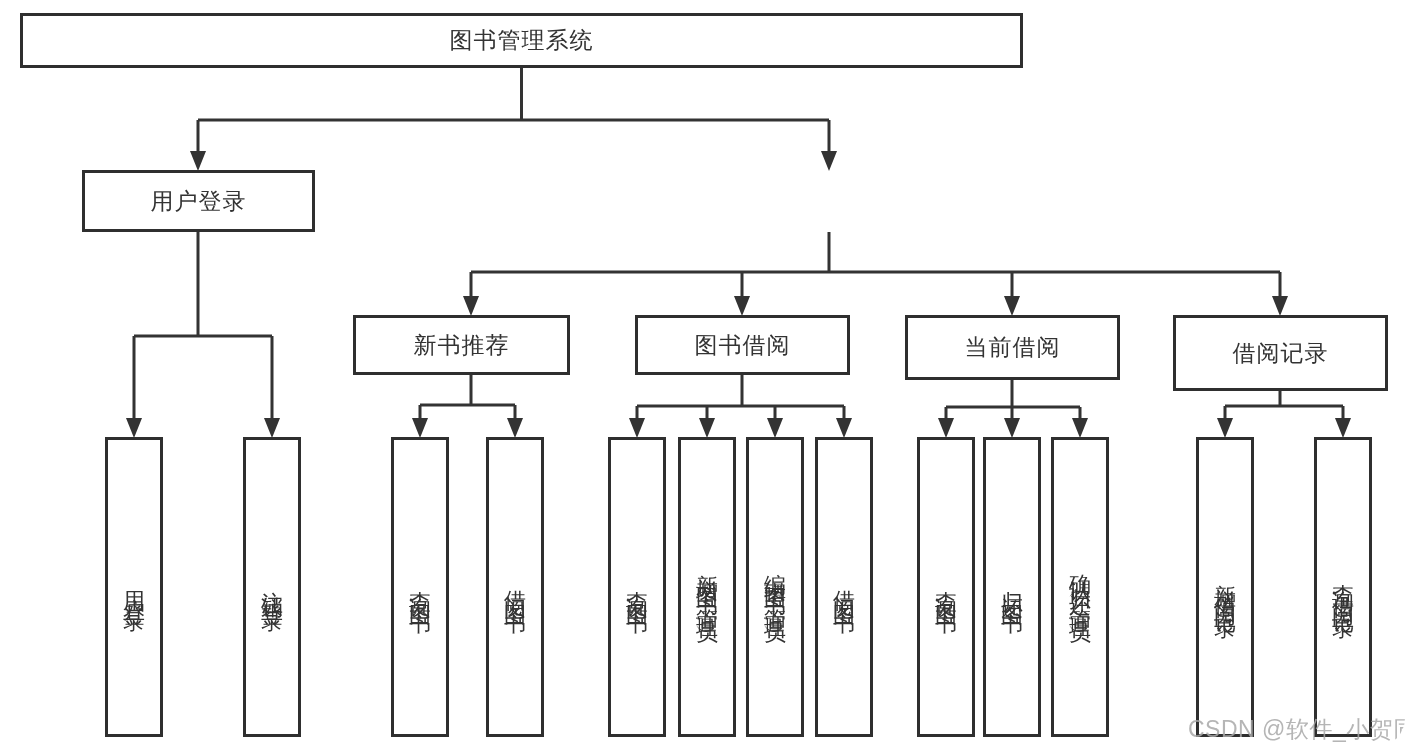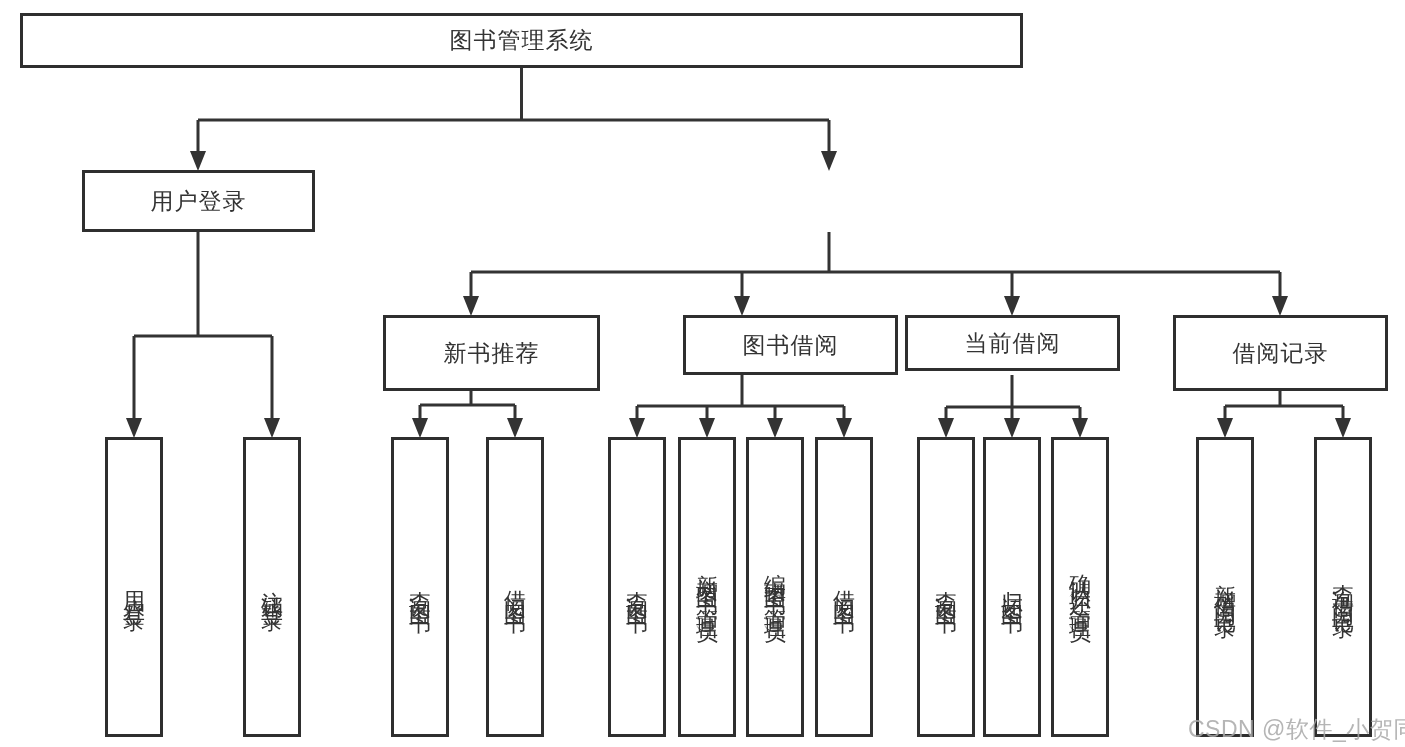--- a/index.html
+++ b/index.html
@@ -3,20 +3,21 @@
 <meta charset="utf-8">
 <style>
   html, body { margin: 0; padding: 0; background: #ffffff; }
   #stage {
     position: relative;
     width: 1405px;
     height: 747px;
     background: #ffffff;
     font-family: "Liberation Sans", "DejaVu Sans", sans-serif;
     overflow: hidden;
+    border-radius: 29px;
   }
   #connectors {
     position: absolute;
     left: 0; top: 0;
     width: 1405px; height: 747px;
   }
   .box {
     position: absolute;
     box-sizing: border-box;
     border: 3px solid #2f2f2f;
@@ -106,23 +107,23 @@
       <path class="cline" d="M1280 375 V406 M1225 406 H1343 M1225 406 V421 M1343 406 V421"></path>
       <polygon class="ahead" points="1217,418 1233,418 1225,438"></polygon>
       <polygon class="ahead" points="1335,418 1351,418 1343,438"></polygon>
     </g>
   </svg>
 
   <div class="box" style="left:20px; top:13px; width:1003px; height:55px;">图书管理系统</div>
 
   <div class="box" style="left:82px; top:170px; width:233px; height:62px;">用户登录</div>
 
-  <div class="box" style="left:383px; top:315px; width:217px; height:76px;">新书推荐</div>
-  <div class="box" style="left:635px; top:315px; width:215px; height:60px;margin-left:48px;">图书借阅</div>
-  <div class="box" style="left:905px; top:315px; width:215px; height:56px;">当前借阅</div>
+  <div class="box" style="left:353px; top:315px; width:217px; height:60px;">新书推荐</div>
+  <div class="box" style="left:635px; top:315px; width:215px; height:60px;">图书借阅</div>
+  <div class="box" style="left:905px; top:315px; width:215px; height:65px;">当前借阅</div>
   <div class="box" style="left:1173px; top:315px; width:215px; height:76px;">借阅记录</div>
 
   <div class="vbox" style="left:105px;">用户登录</div>
   <div class="vbox" style="left:243px;">注销登录</div>
 
   <div class="vbox" style="left:391px;">查询图书</div>
   <div class="vbox" style="left:486px;">借阅图书</div>
 
   <div class="vbox" style="left:608px;">查询图书</div>
   <div class="vbox" style="left:678px;">新增图书（管理员）</div>

